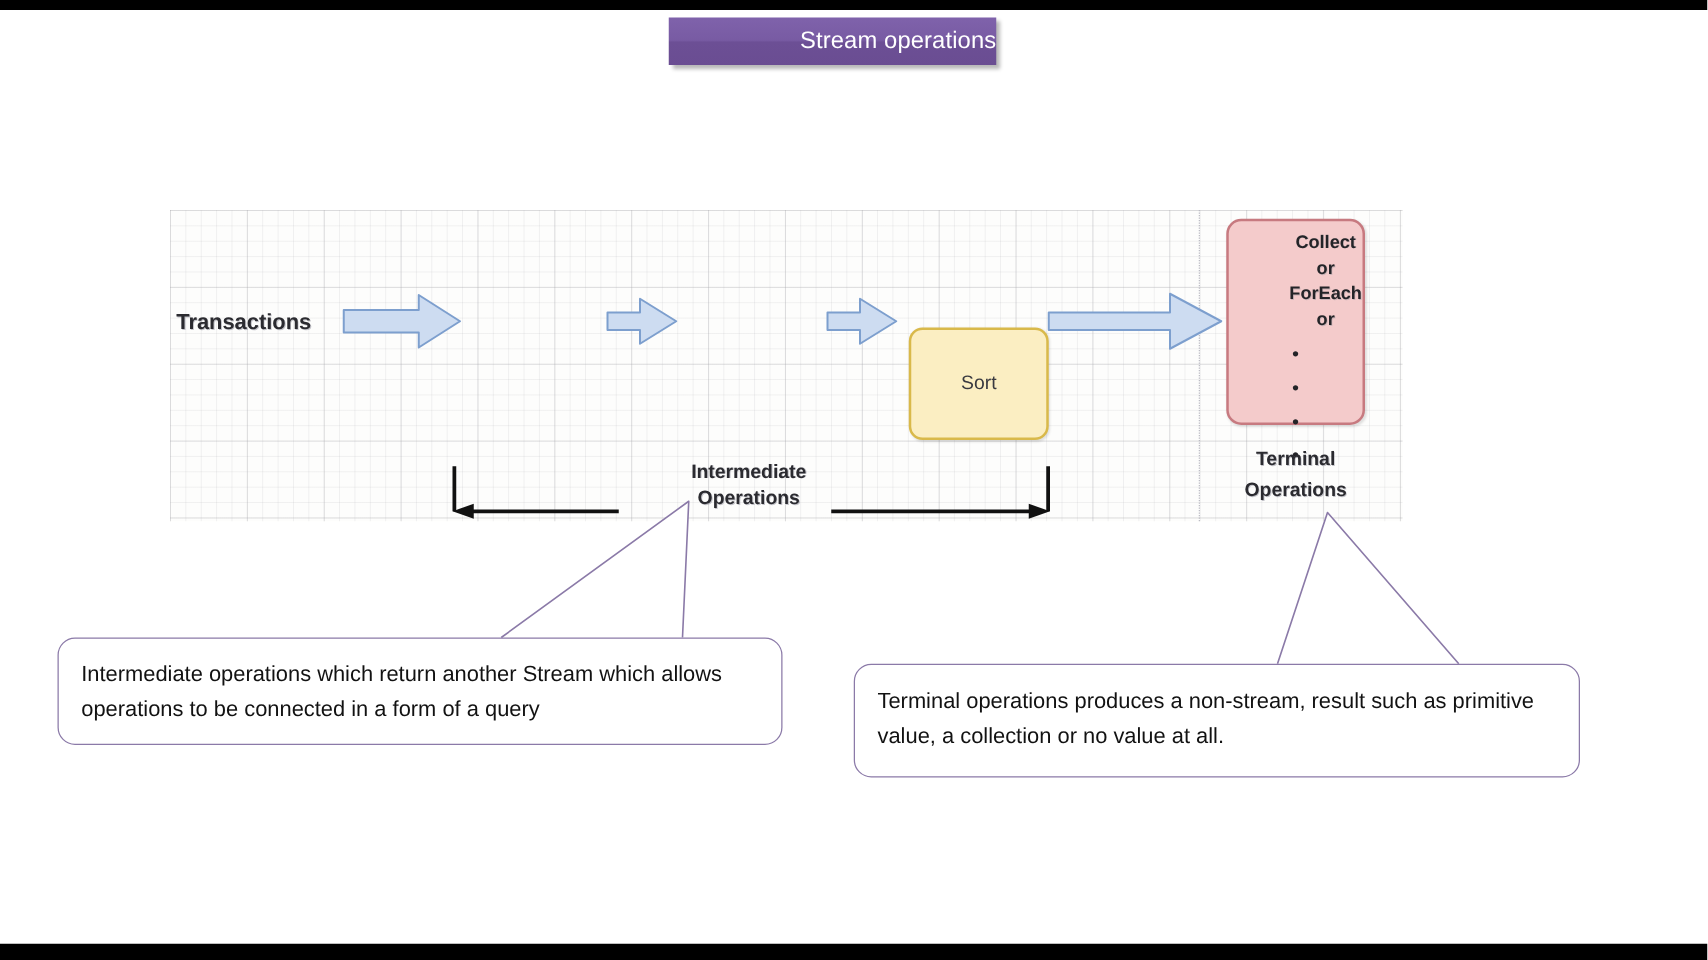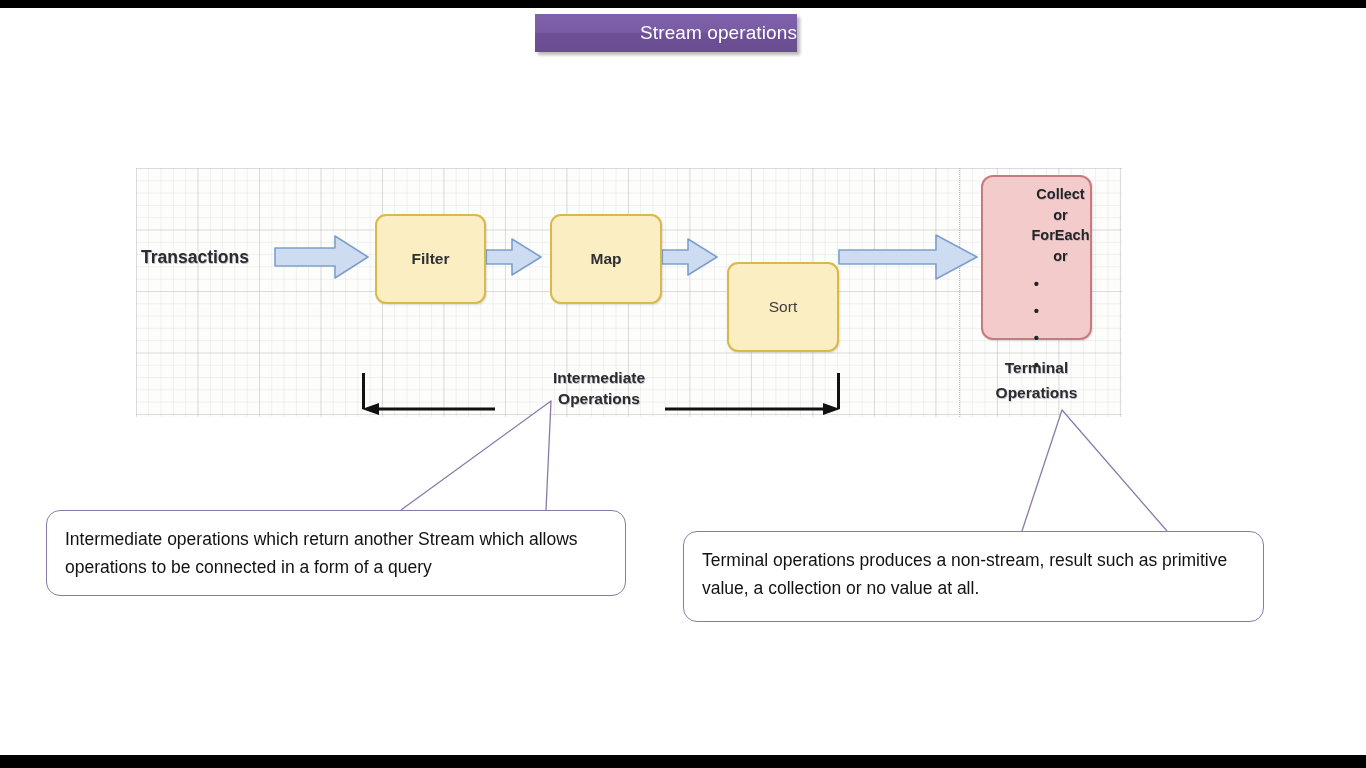--- a/index.html
+++ b/index.html
@@ -213,26 +213,20 @@
         <path d="M139,80 L199,80 L199,68 L232,89 L199,110 L199,98 L139,98 Z"></path>
 
         <path d="M350,82 L376,82 L376,71 L405,89 L376,107 L376,96 L350,96 Z"></path>
 
         <path d="M526,82 L552,82 L552,71 L581,89 L552,107 L552,96 L526,96 Z"></path>
 
         <path d="M703,82 L800,82 L800,67 L841,89 L800,111 L800,96 L703,96 Z"></path>
       </g>
     </svg>
 
-    <div class="stage filter">
-      <span>Filter</span>
-    </div>
-    <div class="stage map">
-      <span>Map</span>
-    </div>
     <div class="stage sort">
       <span>Sort</span>
     </div>
 
     <div class="terminal-box">
       <div class="tline">Collect</div>
       <div class="tline">or</div>
       <div class="tline">ForEach</div>
       <div class="tline">or</div>
       <div class="tdots">•</div>

